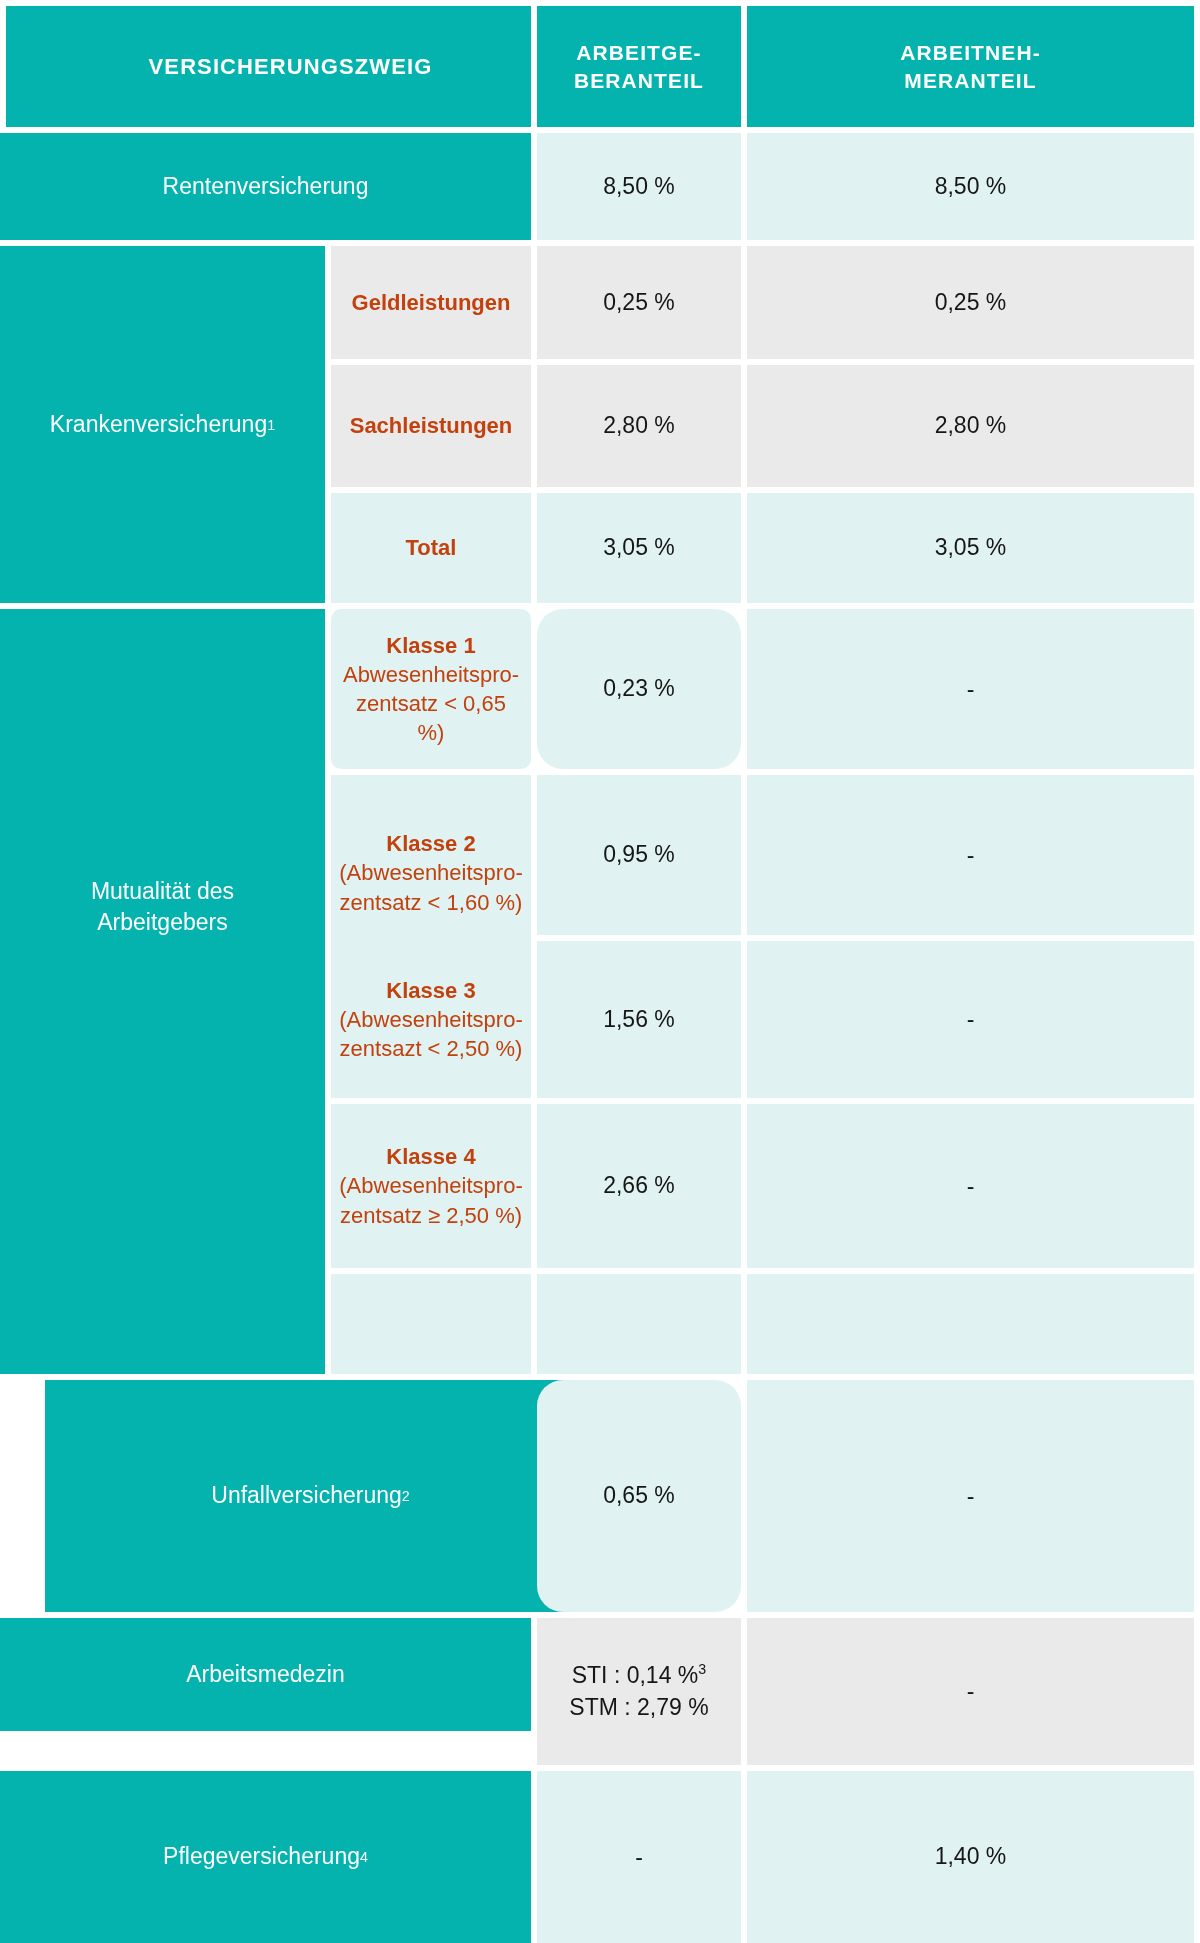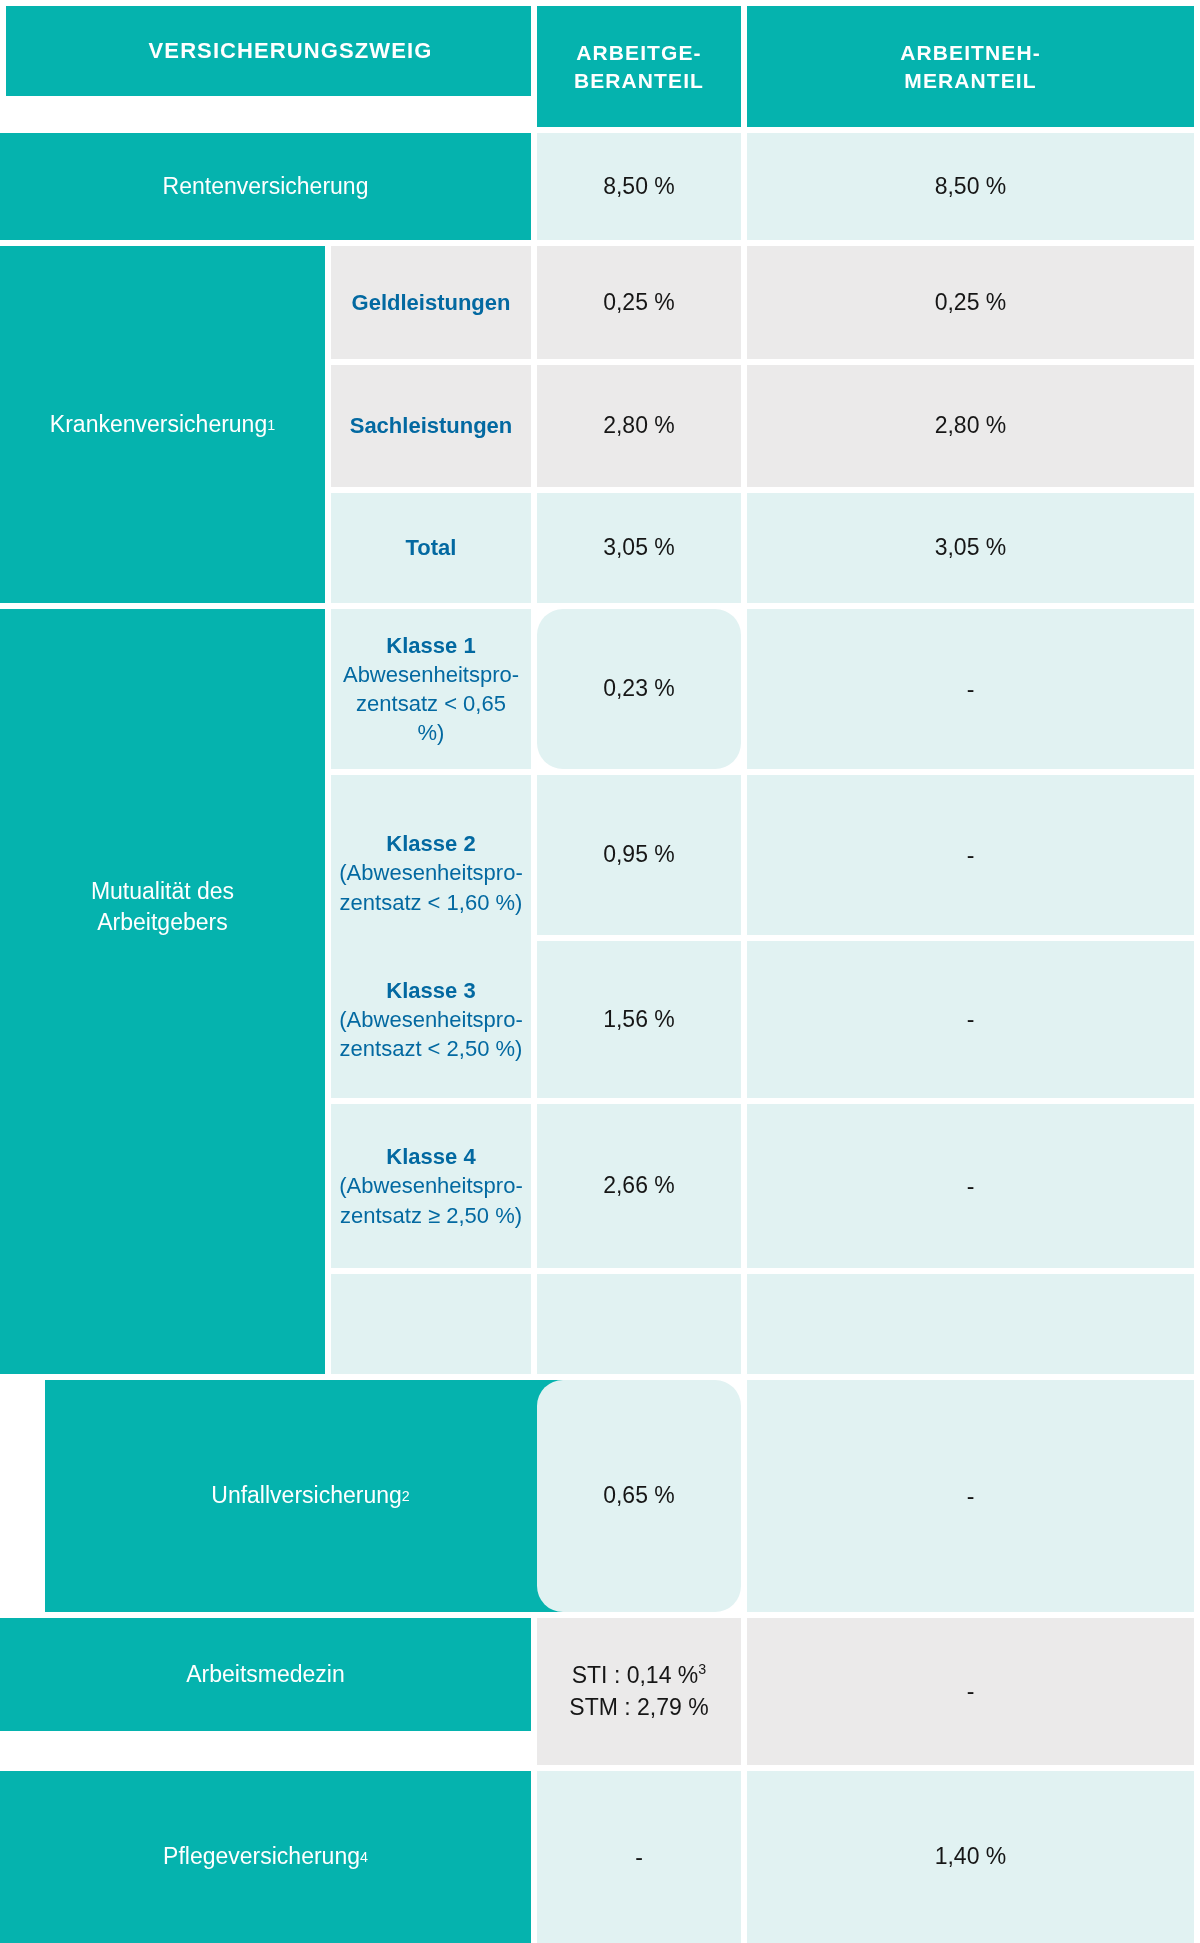--- a/index.html
+++ b/index.html
@@ -38,41 +38,41 @@
 
   .rowlabel{
     font-size:23px;
     font-weight:400;
     line-height:1.35;
     color:#ffffff;
   }
   .subtitle{
     font-size:22px;
     line-height:1.33;
-    color:#0369a1;
+    color:#c2410c;
     padding:4px 12px;
   }
   .subtitle b{ font-weight:700; }
   .value{
     font-size:23px;
     font-weight:400;
     line-height:1.35;
     color:#161616;
   }
   .dash{ font-size:23px; color:#161616; }
   sup{ font-size:0.62em; vertical-align:super; line-height:0; }
   .stack{ display:flex; flex-direction:column; align-items:center; justify-content:center; }
   .nowrap{ white-space:nowrap; }
 </style>
 </head>
 <body>
 
 <div id="table-root">
 
-  <div class="cell teal hdr hdr-main" style="left:6px;top:6px;width:525px;height:90px;padding-left:44px;">VERSICHERUNGSZWEIG</div>
+  <div class="cell teal hdr hdr-main" style="left:6px;top:6px;width:525px;height:121px;padding-left:44px;">VERSICHERUNGSZWEIG</div>
 
   <div class="cell teal" style="left:537px;top:6px;width:204px;height:121px;">
     <div class="stack">
       <span class="hdr">ARBEITGE-</span>
       <span class="hdr">BERANTEIL</span>
     </div>
   </div>
 
   <div class="cell teal" style="left:747px;top:6px;width:447px;height:121px;">
     <div class="stack">
@@ -112,21 +112,21 @@
 
   <div class="cell teal" style="left:0px;top:609px;width:325px;height:596px;">
     <div class="stack">
       <span class="rowlabel">Mutualität des</span>
       <span class="rowlabel">Arbeitgebers</span>
     </div>
   </div>
 
   <div class="cell teal" style="left:0px;top:1205px;width:325px;height:169px;"></div>
 
-  <div class="cell cyan" style="left:331px;top:609px;width:200px;height:160px;">
+  <div class="cell cyan" style="left:331px;top:609px;width:200px;height:160px;border-radius:10px;">
     <div class="stack subtitle">
       <b>Klasse 1</b>
       <span>Abwesenheitspro-</span>
       <span>zentsatz &lt; 0,65 %)</span>
     </div>
   </div>
   <div class="cell cyan value" style="left:537px;top:609px;width:204px;height:160px;border-radius:26px;">0,23 %</div>
   <div class="cell cyan dash" style="left:747px;top:609px;width:447px;height:160px;">-</div>
 
   <div class="cell cyan" style="left:331px;top:775px;width:200px;height:196px;">

